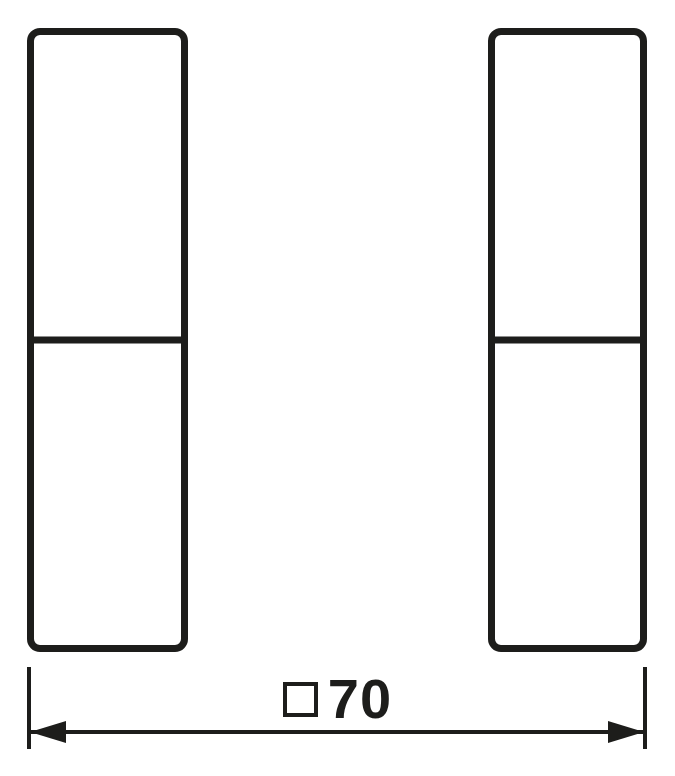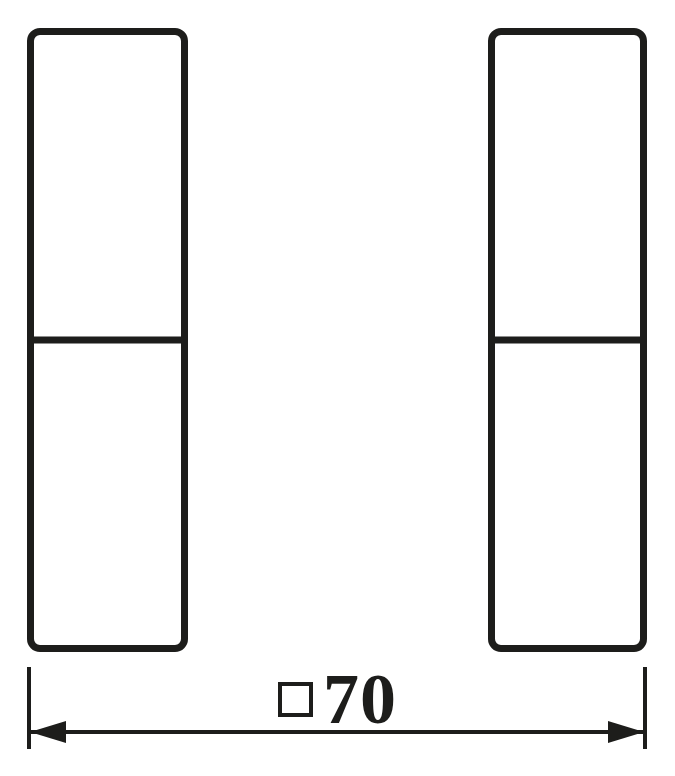--- a/index.html
+++ b/index.html
@@ -71,25 +71,24 @@
     gap: 10px;
   }
   .square-symbol {
     display: inline-block;
     width: 27px; height: 27px;
     border: 4px solid var(--ink);
     background: transparent;
   }
   .dim-value {
     font-weight: bold;
-    font-size: 72px;
+    font-size: 56px;
     line-height: 1;
     color: var(--ink);
     letter-spacing: 1px;
-    font-family: Liberation Serif, serif;
   }
 </style>
 </head>
 <body>
 
 <div class="canvas">
 
   <div class="rocker rocker-left">
     <div class="rocker-divider"></div>
   </div>

